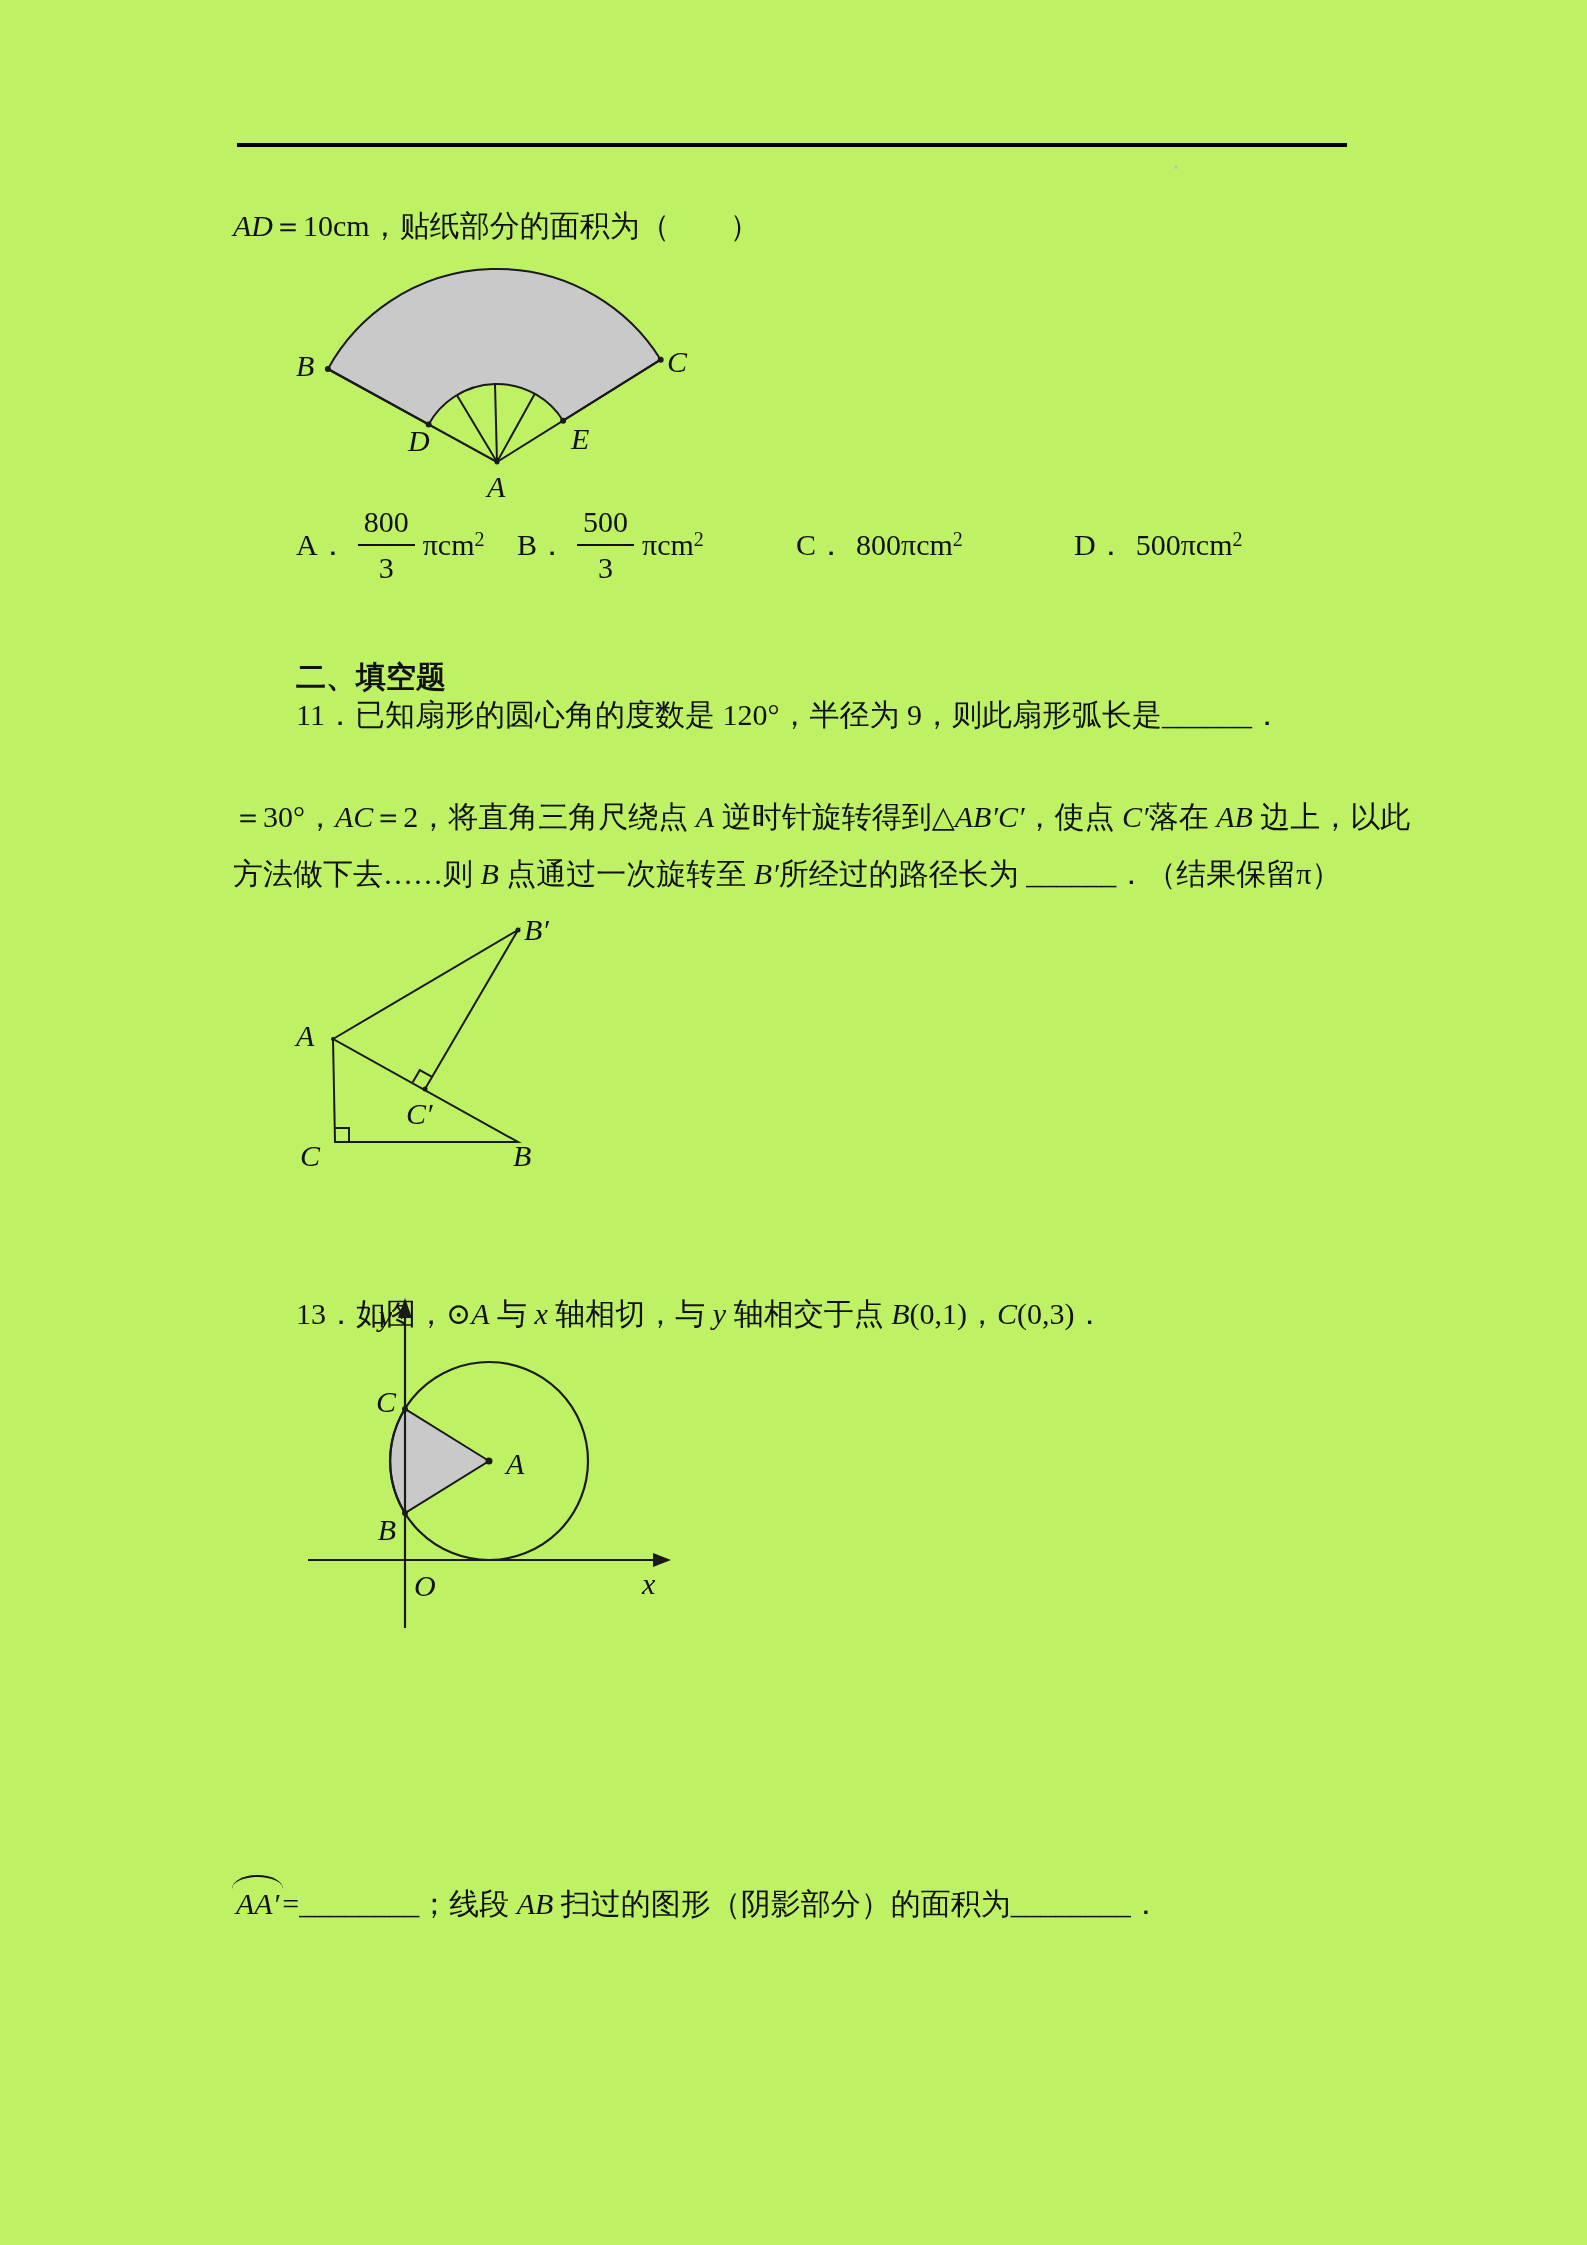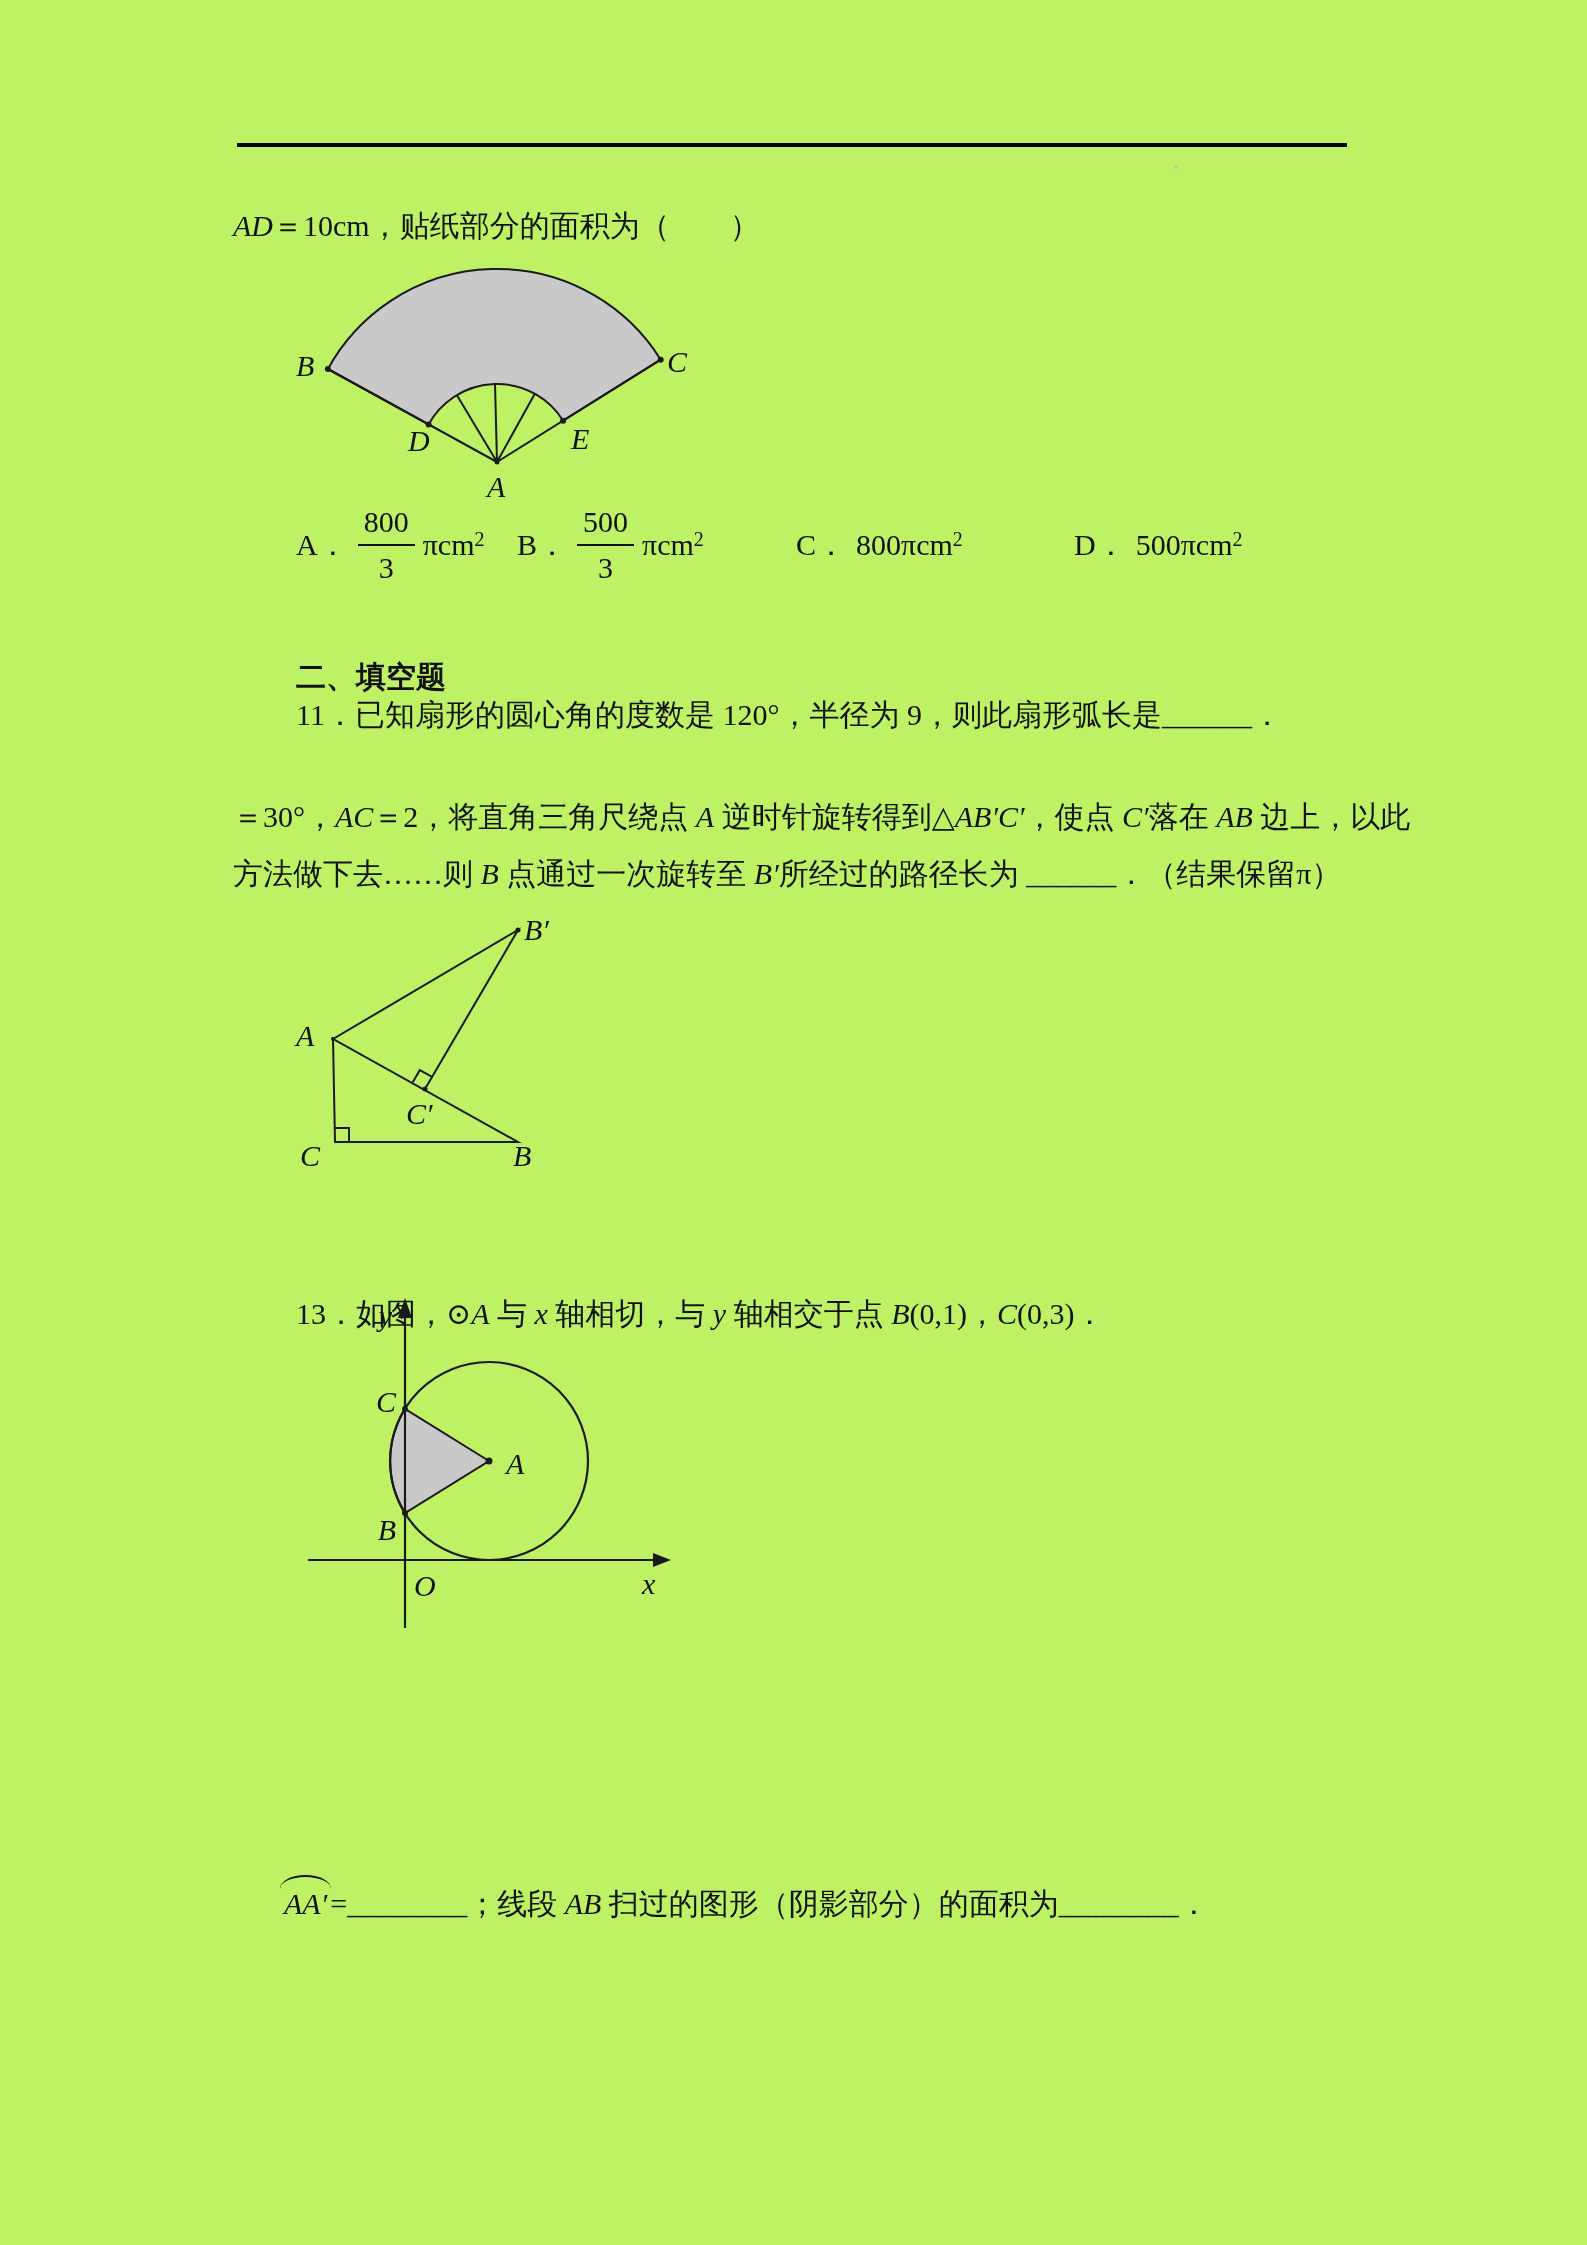--- a/index.html
+++ b/index.html
@@ -25,21 +25,21 @@
     display:flex;align-items:center;
     font-size:30px;white-space:nowrap;
   }
   .opt .letter{margin-right:10px;}
   .frac{display:inline-flex;flex-direction:column;align-items:stretch;text-align:center;line-height:1;margin-right:8px;}
   .frac .num{padding:0 6px 7px 6px;}
   .frac .den{border-top:2.5px solid #111;padding:7px 6px 0 6px;}
   sup.sq{font-size:20px;line-height:1;vertical-align:9px;}
   .figure{position:absolute;}
   svg text{font-family:"Liberation Serif","DejaVu Serif",serif;font-size:30px;font-style:italic;fill:#111;}
-  .arc-wrap{position:relative;display:inline-block;font-style:italic;padding:0 3px;margin-left:48px;}
+  .arc-wrap{position:relative;display:inline-block;font-style:italic;padding:0 3px;}
   .arc-hat{position:absolute;left:-1px;right:-1px;top:-9px;height:12px;
     border-top:2.5px solid #111;border-radius:50% 50% 0 0 / 100% 100% 0 0;}
 </style>
 </head>
 <body>
 
 <div class="page">
 
   <div class="rule" style="left:237px;top:143px;width:1110px;height:4px;"></div>
   <div class="artifact" style="left:1174px;top:165px;"></div>

